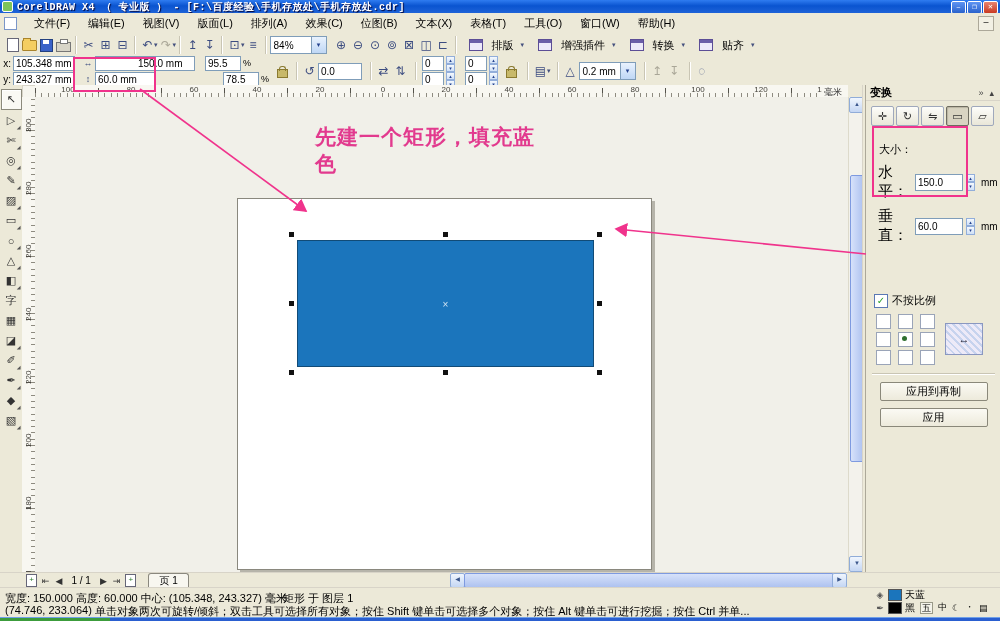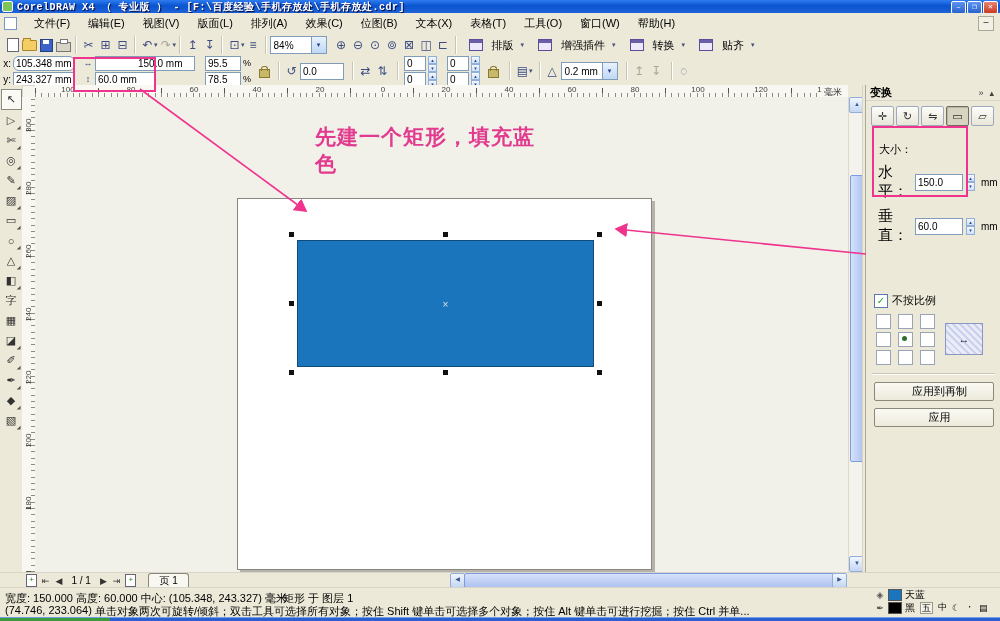--- a/index.html
+++ b/index.html
@@ -124,21 +124,21 @@
     text-align:center;color:#2BA12B;font-weight:bold;}
   #anchorzone{display:flex;margin-left:10px;gap:12px;align-items:center;}
   #anchorgrid{display:grid;grid-template-columns:repeat(3,13px);grid-template-rows:repeat(3,13px);gap:5px 9px;}
   .acell{width:13px;height:13px;background:#fff;border:1px solid #9AA4B8;position:relative;}
   .acell .dot{position:absolute;left:3px;top:3px;width:5px;height:5px;border-radius:50%;background:#2F6F2F;}
   #sizepreview{width:36px;height:30px;border:1px solid #8A97C0;
     background:repeating-linear-gradient(45deg,#C7D3EE 0 2px,#EDEAF8 2px 5px);position:relative;}
   #sizepreview::before{content:"↔";position:absolute;left:50%;top:50%;transform:translate(-50%,-50%);font-size:11px;color:#223;}
   #dockersep{height:1px;background:#C9C5B4;border-bottom:1px solid #fff;margin:10px 6px 0 6px;}
   .dockerbtn{display:block;width:106px;margin:7px auto 0 auto;height:17px;font-size:11px;text-align:center;line-height:16px;
-    background:linear-gradient(180deg,#FBFAF4,#EDEADB);border:1px solid #8A887A;border-radius:2px;padding-left:12px;}
+    background:linear-gradient(180deg,#FBFAF4,#EDEADB);border:1px solid #8A887A;border-radius:2px;}
 
   
   #pagebar{left:0;top:572px;width:1000px;height:15px;background:#ECE9D8;border-top:1px solid #D8D4C8;
     display:flex;align-items:center;padding-left:24px;}
   .pgico{font-size:9px;color:#333;padding:0 3px;}
   .pgdoc{width:9px;height:11px;background:#fff;border:1px solid #667;font-size:8px;line-height:9px;text-align:center;color:#2A7A2A;margin:0 2px;}
   #pagecounter{font-size:10px;padding:0 6px;}
   #pagetab{margin-left:10px;height:14px;padding:0 10px;background:#F8F7F0;border:1px solid #8A887E;border-bottom:none;
     font-size:10px;line-height:13px;border-radius:3px 3px 0 0;}
   #hscroll{position:absolute;left:450px;top:573px;width:397px;height:13px;background:#F3F2EC;}
@@ -260,21 +260,21 @@
       <span class="appwin"></span>
       <span>贴齐</span>
       <span class="dd">▾</span>
     </span>
   </div>
 
   <div id="propbar" class="abs bar">
     <span class="pcol">
       <span class="prow">
           <span class="plabel">x:</span>
-        <input class="xpfield" style="width: 56px; border-radius: 6px;" readonly="" value="105.348 mm">
+        <input class="xpfield" style="width: 56px;" readonly="" value="105.348 mm">
         </span>
       <span class="prow">
           <span class="plabel">y:</span>
         <input class="xpfield" style="width: 56px;" readonly="" value="243.327 mm">
         </span>
     </span>
     <span class="pcol" style="margin-left:8px">
       <span class="prow">
           <span class="dim">↔</span>
         <input class="xpfield" style="width: 54px; padding-left: 42px;" readonly="" value="150.0 mm">
@@ -283,21 +283,21 @@
           <span class="dim">↕</span>
         <input class="xpfield" style="width: 54px;" readonly="" value="60.0 mm">
         </span>
     </span>
     <span class="pcol" style="margin-left:10px">
       <span class="prow">
           <input class="xpfield" style="width: 30px;" readonly="" value="95.5">
         <span style="font-size:9px">%</span>
         </span>
       <span class="prow">
-          <input class="xpfield" style="width: 30px;" readonly="" value="78.5">
+          <input class="xpfield" style="width: 30px; margin-left: 18px;" readonly="" value="78.5">
         <span style="font-size:9px">%</span>
         </span>
     </span>
     <span class="lockicon" style="margin-left:8px"></span>
     <span class="vsep" style="margin-left:8px"></span>
     <span class="tico">↺</span>
     <input class="xpfield" style="width: 38px; height: 15px;" readonly="" value="0.0">
     <span class="vsep" style="margin-left:8px"></span>
     <span class="tico">⇄</span>
     <span class="tico">⇅</span>

